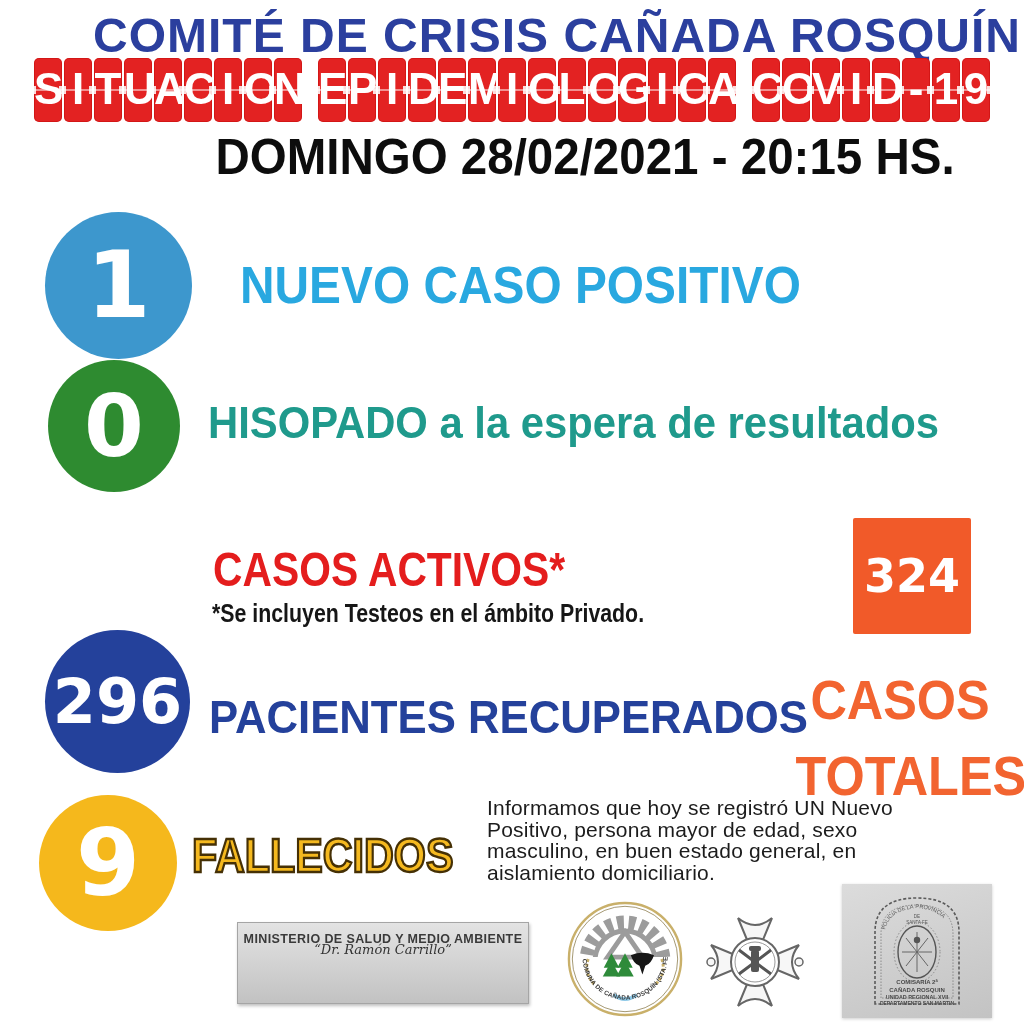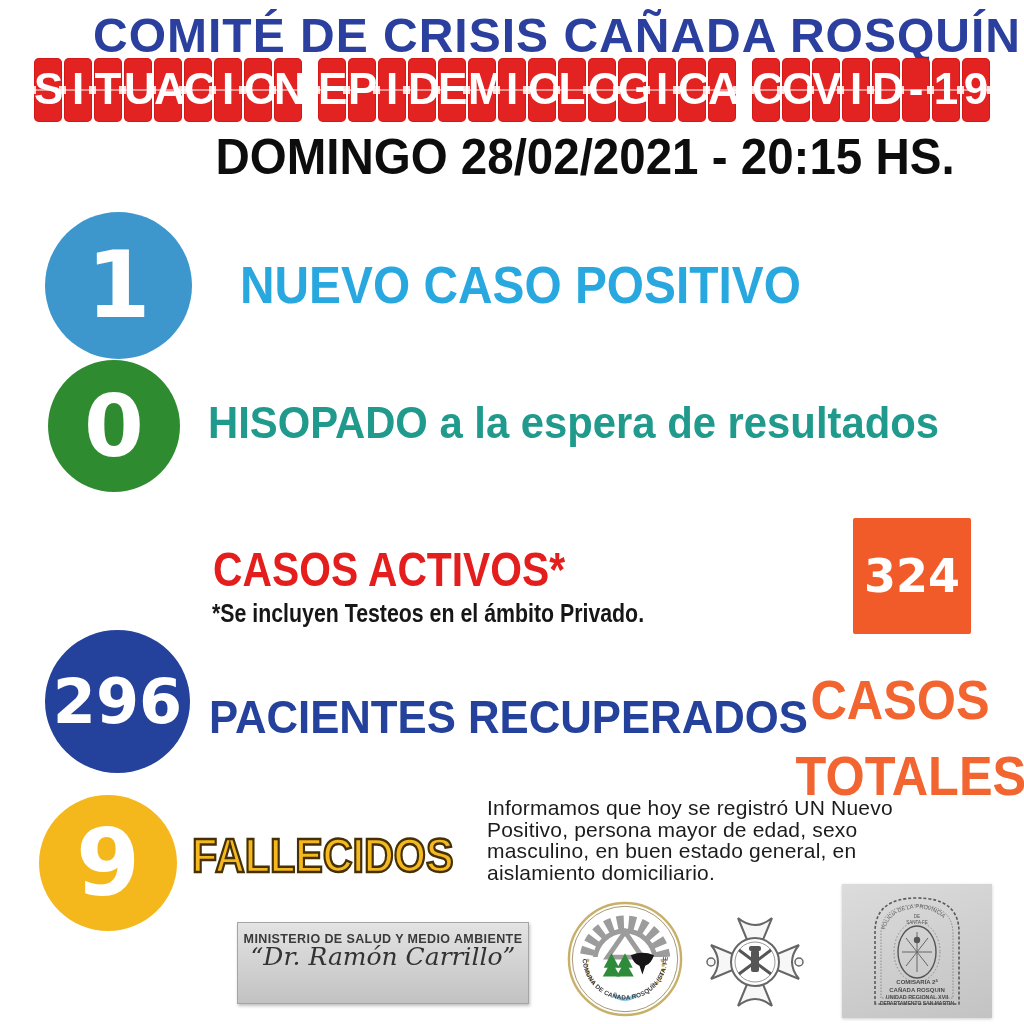--- a/index.html
+++ b/index.html
@@ -44,21 +44,21 @@
   .announcement{position:absolute;left:487px;top:797px;width:470px;font-size:21px;
                 line-height:21.5px;font-weight:400;color:#1c1c1c;letter-spacing:.2px;}
 
   
   .samco-sign{position:absolute;left:237px;top:922px;width:290px;height:80px;
               background:linear-gradient(180deg,#e3e3e3,#c2c2c2);border:1px solid #a5a5a5;
               box-shadow:1px 2px 3px rgba(0,0,0,.25);text-align:center;overflow:hidden;}
   .samco-l1{margin-top:9px;font-size:12.5px;font-weight:700;color:#3a3a3a;letter-spacing:.4px;}
   .samco-l2{font-family:"DejaVu Serif",serif;font-size:30px;font-weight:700;line-height:32px;
             color:#ececec;-webkit-text-stroke:1.3px #4a4a4a;letter-spacing:2px;}
-  .samco-l3{font-family:"DejaVu Serif",serif;font-style:italic;font-size:25px;color:#333;
+  .samco-l3{font-family:"DejaVu Serif",serif;font-style:italic;font-size:13px;color:#333;
             margin-top:-4px;}
   .logo{position:absolute;}
   .stamp-photo{position:absolute;left:842px;top:884px;width:150px;height:134px;
                background:linear-gradient(160deg,#dcdcdc,#c3c3c3);box-shadow:0 1px 3px rgba(0,0,0,.2);}
 </style>
 </head>
 <body>
 
 <div id="stage">
 

